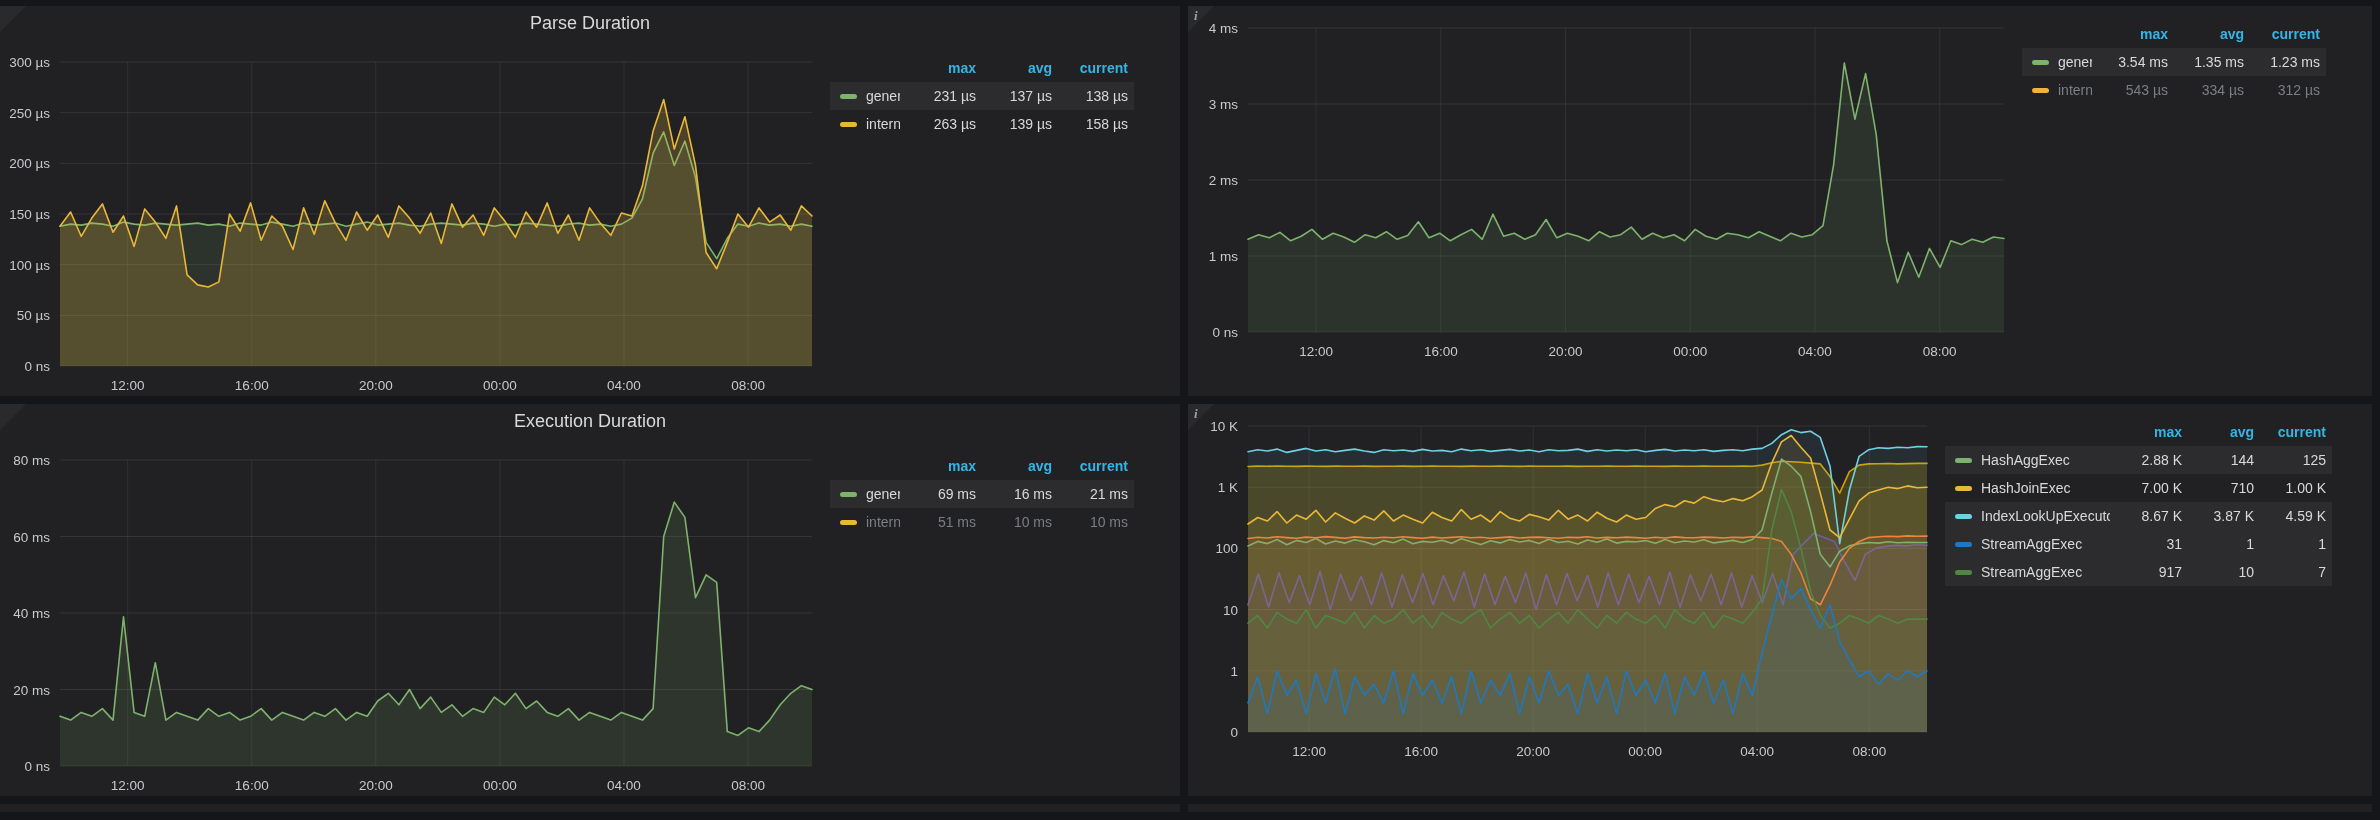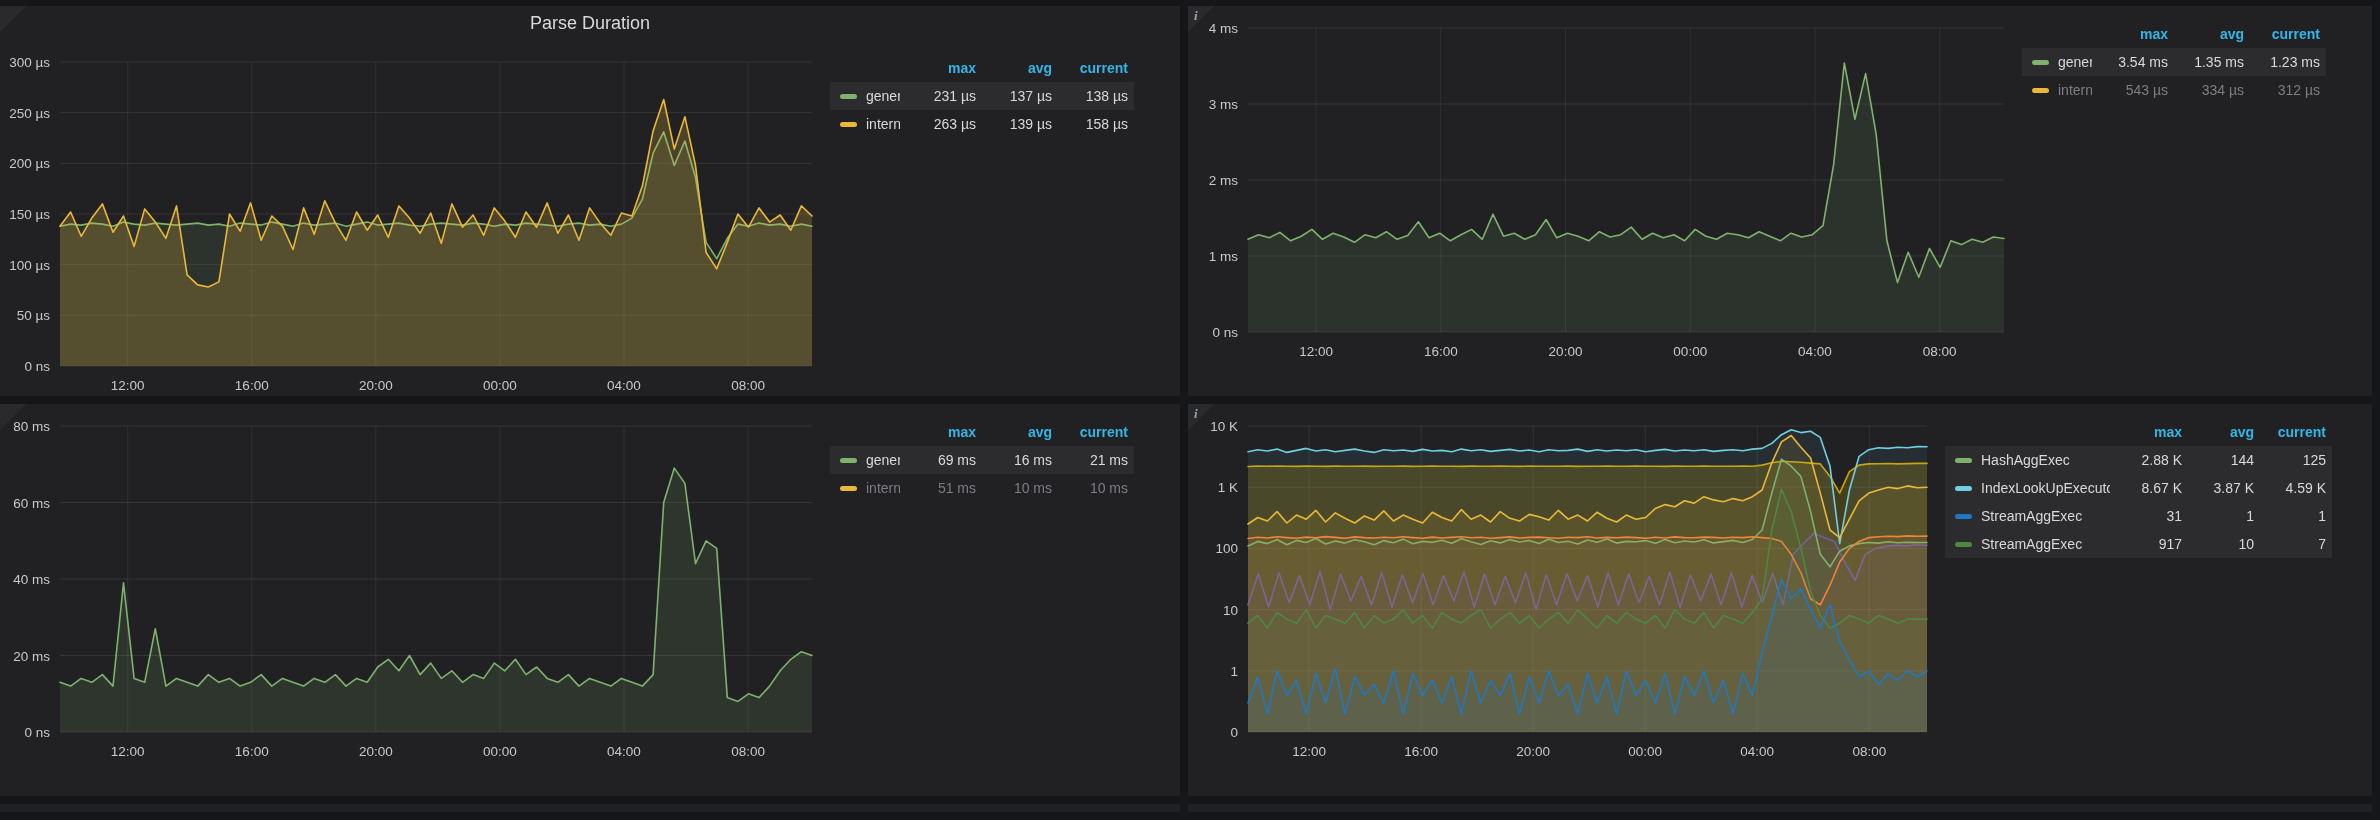--- a/index.html
+++ b/index.html
@@ -187,20 +187,21 @@
             <span class="lval">543 µs</span>
             <span class="lval">334 µs</span>
             <span class="lval">312 µs</span>
           </div>
         </div>
     </div>
   </div>
 
   <div class="panel">
     <div class="corner"></div>
+    <div class="ptitle">Execution Duration</div>
     <div class="pbody">
       <div class="chart"><svg width="830" height="358">
             <line x1="60" x2="812" y1="22" y2="22" stroke="rgba(255,255,255,0.09)" stroke-width="1"></line>
             <text x="50" y="27" text-anchor="end" class="axis">80 ms</text>
             <line x1="60" x2="812" y1="98.5" y2="98.5" stroke="rgba(255,255,255,0.09)" stroke-width="1"></line>
             <text x="50" y="103.5" text-anchor="end" class="axis">60 ms</text>
             <line x1="60" x2="812" y1="175" y2="175" stroke="rgba(255,255,255,0.09)" stroke-width="1"></line>
             <text x="50" y="180" text-anchor="end" class="axis">40 ms</text>
             <line x1="60" x2="812" y1="251.5" y2="251.5" stroke="rgba(255,255,255,0.09)" stroke-width="1"></line>
             <text x="50" y="256.5" text-anchor="end" class="axis">20 ms</text>
@@ -305,20 +306,29 @@
           </div>
           <div class="lrow hl">
             <span class="lname">
               <span class="swatch" style="background: rgb(126, 178, 109);"></span>
               <span class="sname">HashAggExec</span>
             </span>
             <span class="lval">2.88 K</span>
             <span class="lval">144</span>
             <span class="lval">125</span>
           </div>
+          <div class="lrow">
+            <span class="lname">
+              <span class="swatch" style="background: rgb(234, 184, 57);"></span>
+              <span class="sname">HashJoinExec</span>
+            </span>
+            <span class="lval">7.00 K</span>
+            <span class="lval">710</span>
+            <span class="lval">1.00 K</span>
+          </div>
           <div class="lrow hl">
             <span class="lname">
               <span class="swatch" style="background: rgb(110, 208, 224);"></span>
               <span class="sname">IndexLookUpExecutor</span>
             </span>
             <span class="lval">8.67 K</span>
             <span class="lval">3.87 K</span>
             <span class="lval">4.59 K</span>
           </div>
           <div class="lrow hl">

